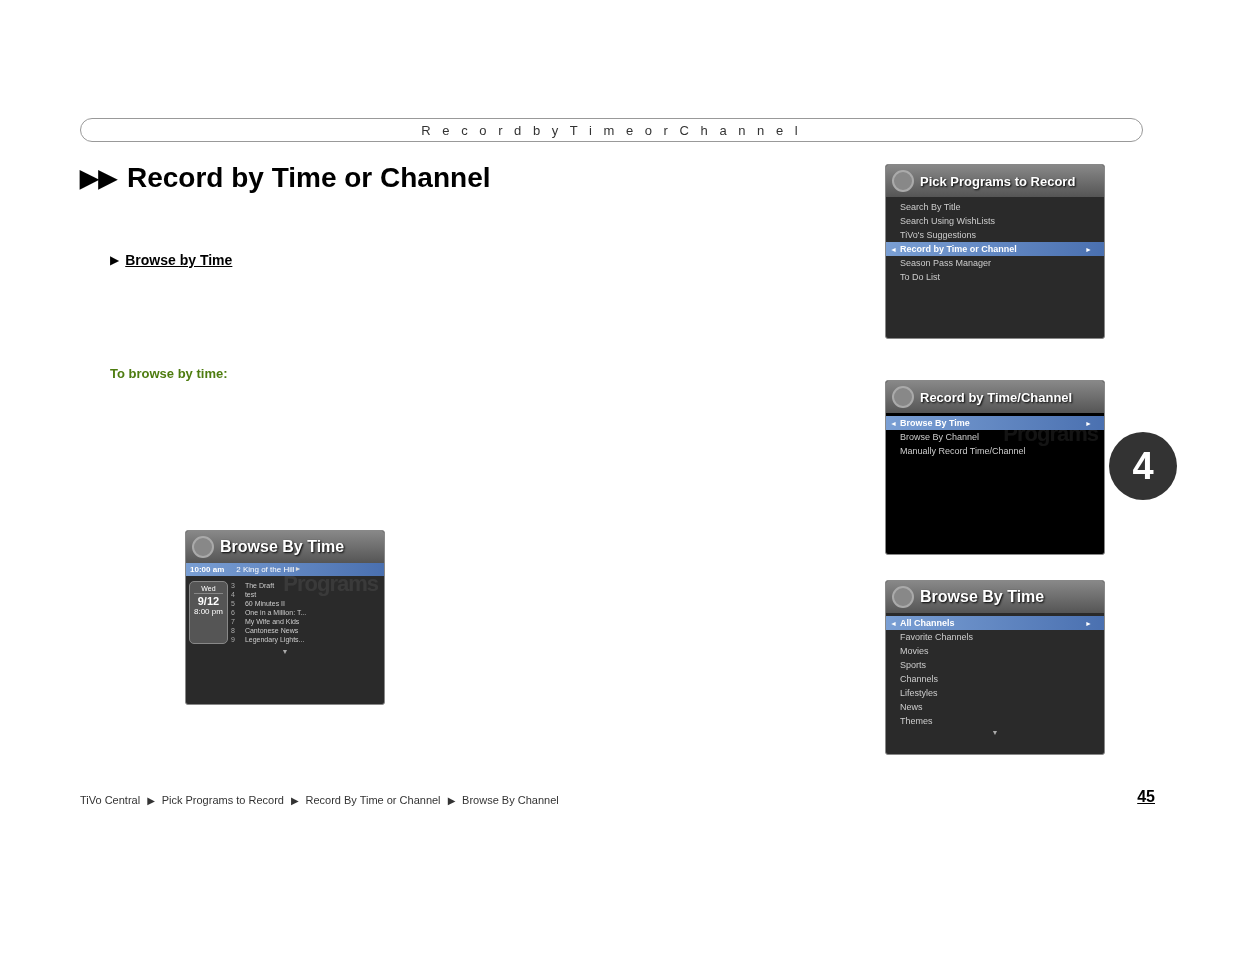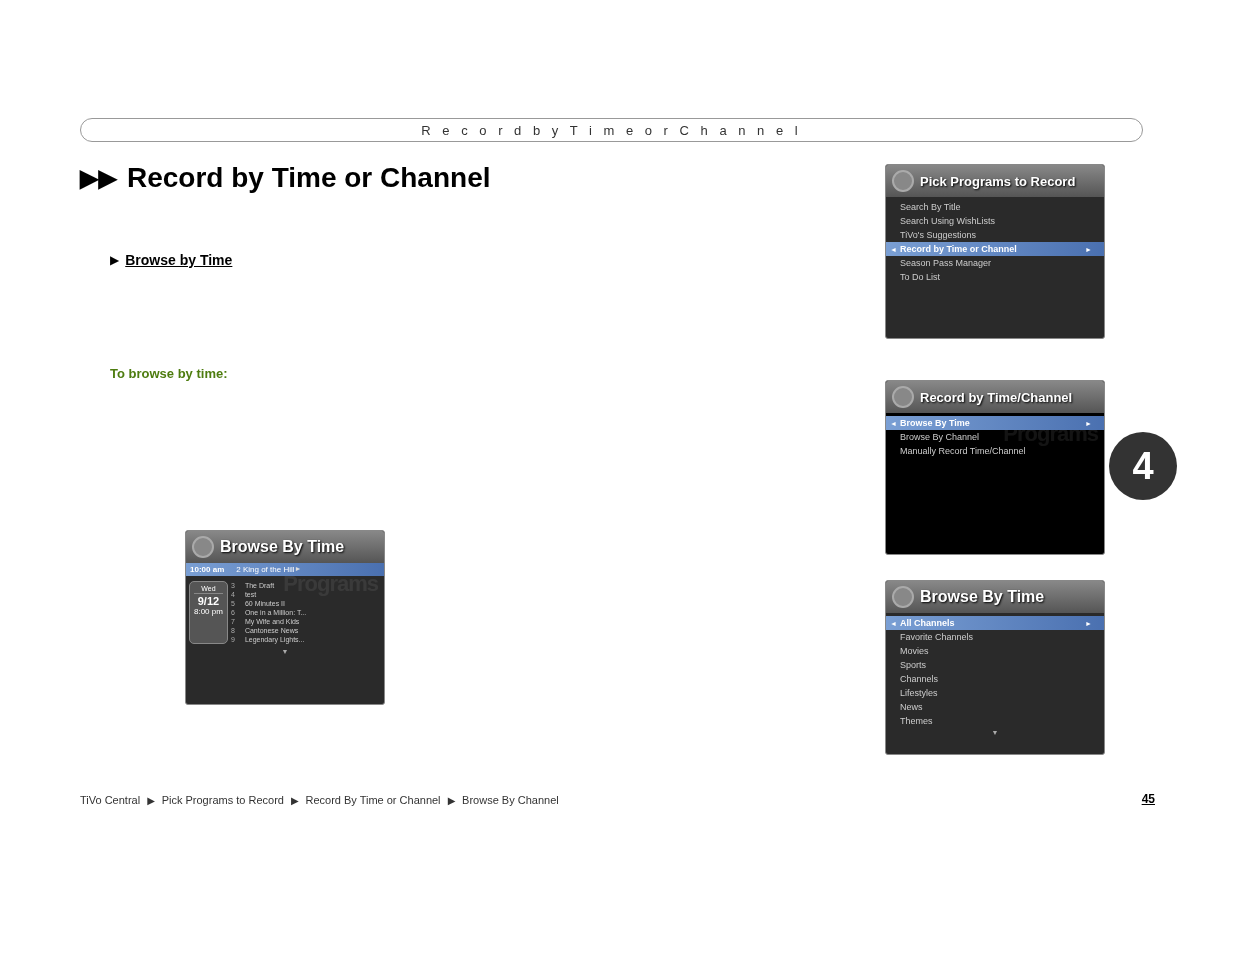--- a/index.html
+++ b/index.html
@@ -111,21 +111,21 @@
     .breadcrumb-arrow {
       font-size: 10px;
       margin: 0 4px;
     }
 
     
     .page-number {
       position: absolute;
       bottom: 148px;
       right: 80px;
-      font-size: 12px;
+      font-size: 16px;
       font-weight: bold;
       color: #000;
       text-decoration: underline;
     }
 
     
 
     
     .screenshot-left {
       position: absolute;

